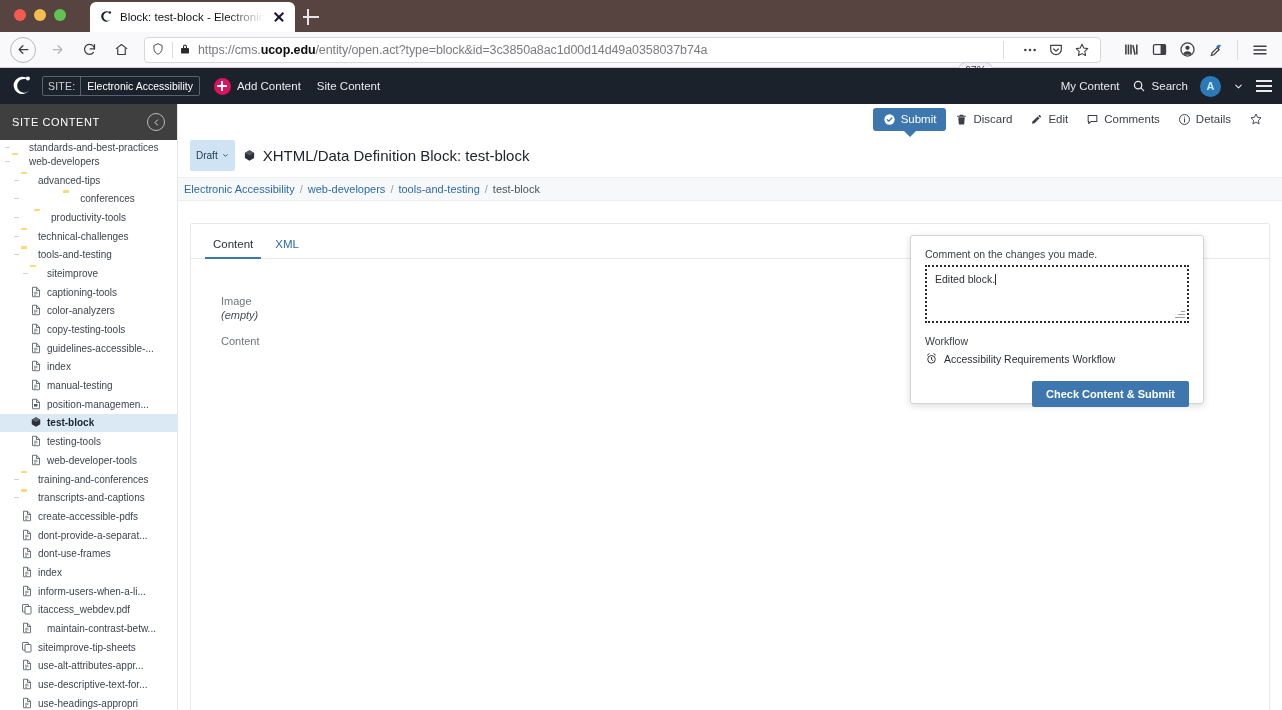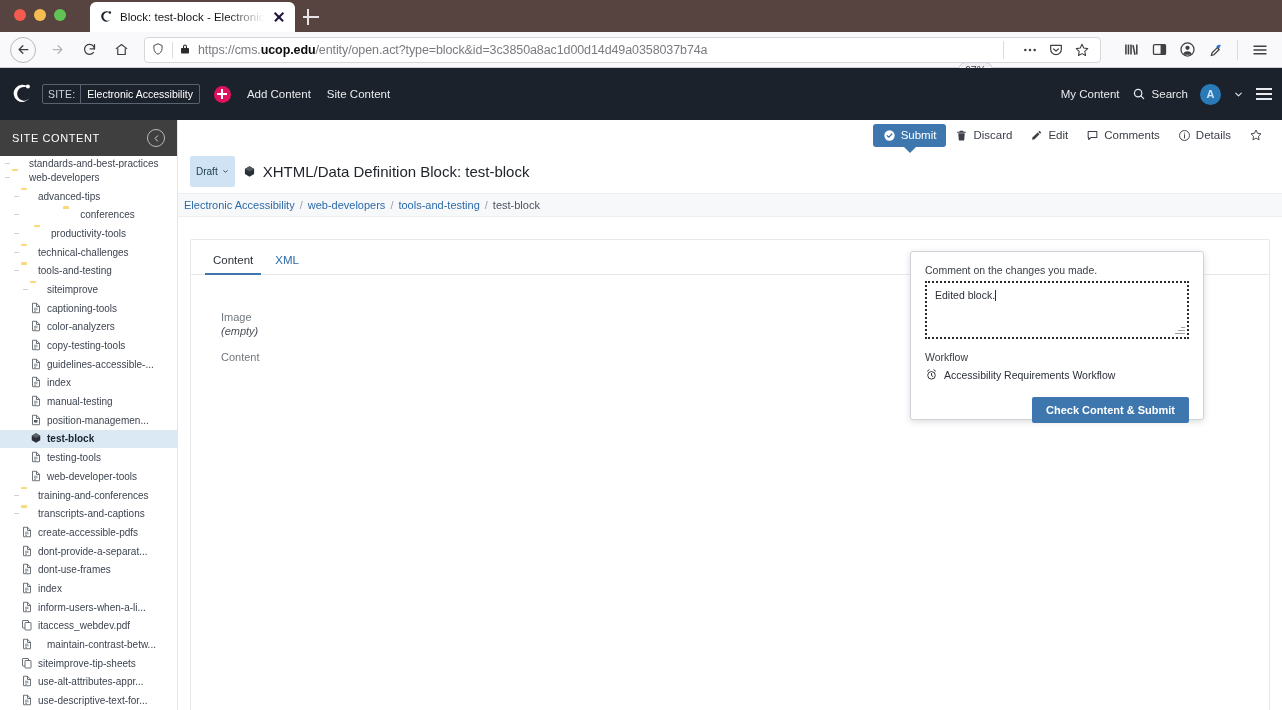--- a/index.html
+++ b/index.html
@@ -88,33 +88,33 @@
   .url-actions { display: flex; align-items: center; gap: 2px; margin-left: 4px; }
   .url-vsep { width:1px; height:18px; background:#dcdce0; margin:0 4px; }
   .icon-btn { width: 24px; height: 24px; display:flex; align-items:center; justify-content:center; color:#3f3f44;}
   .toolbar-right { display:flex; align-items:center; gap: 4px; margin-left: 8px;}
   .tb-vsep { width:1px; height:20px; background:#dcdce0; margin: 0 6px; }
 
   
   .app { position: absolute; top: 68px; left: 0; width: 1282px; height: 642px; background:#fff; }
 
   .app-header {
-    height: 52px; background: #1c222c; display: flex; align-items: center;
+    height: 36px; background: #1c222c; display: flex; align-items: center;
     padding: 0 10px; color: #e8eaed; position: relative;
   }
   .logo { width: 24px; height: 24px; margin-right: 8px; position: relative; }
   .site-chip {
     display: flex; align-items: stretch; border: 1px solid #5a6270;
     font-size: 10.5px; height: 20px; border-radius: 2px; overflow: hidden;
   }
   .site-chip .k { padding: 0 5px; display:flex; align-items:center; color: #cfd4db; letter-spacing: .2px;}
   .site-chip .vsep { width:1px; background:#5a6270; }
   .site-chip .v { padding: 0 6px; display:flex; align-items:center; color: #fff; }
   .add-content {
-    display: flex; align-items: center; gap: 16px; margin-left: 14px; font-size: 11.5px; color:#e8eaed;
+    display: flex; align-items: center; gap: 6px; margin-left: 14px; font-size: 11.5px; color:#e8eaed;
   }
   .plus-circle {
     width: 17px; height: 17px; border-radius: 50%; background: #e0115f; position: relative;
   }
   .plus-circle:before, .plus-circle:after { content:""; position:absolute; background:#fff; }
   .plus-circle:before { left:3.5px; top:7.7px; width:10px; height:1.8px; }
   .plus-circle:after { left:7.6px; top:3.6px; width:1.8px; height:10px; }
   .site-content-link { margin-left: 16px; font-size: 11.5px; color: #e8eaed; }
   .header-right { margin-left: auto; display: flex; align-items: center; gap: 12px; font-size: 11.5px; }
   .search-grp { display:flex; align-items:center; gap:6px; }

